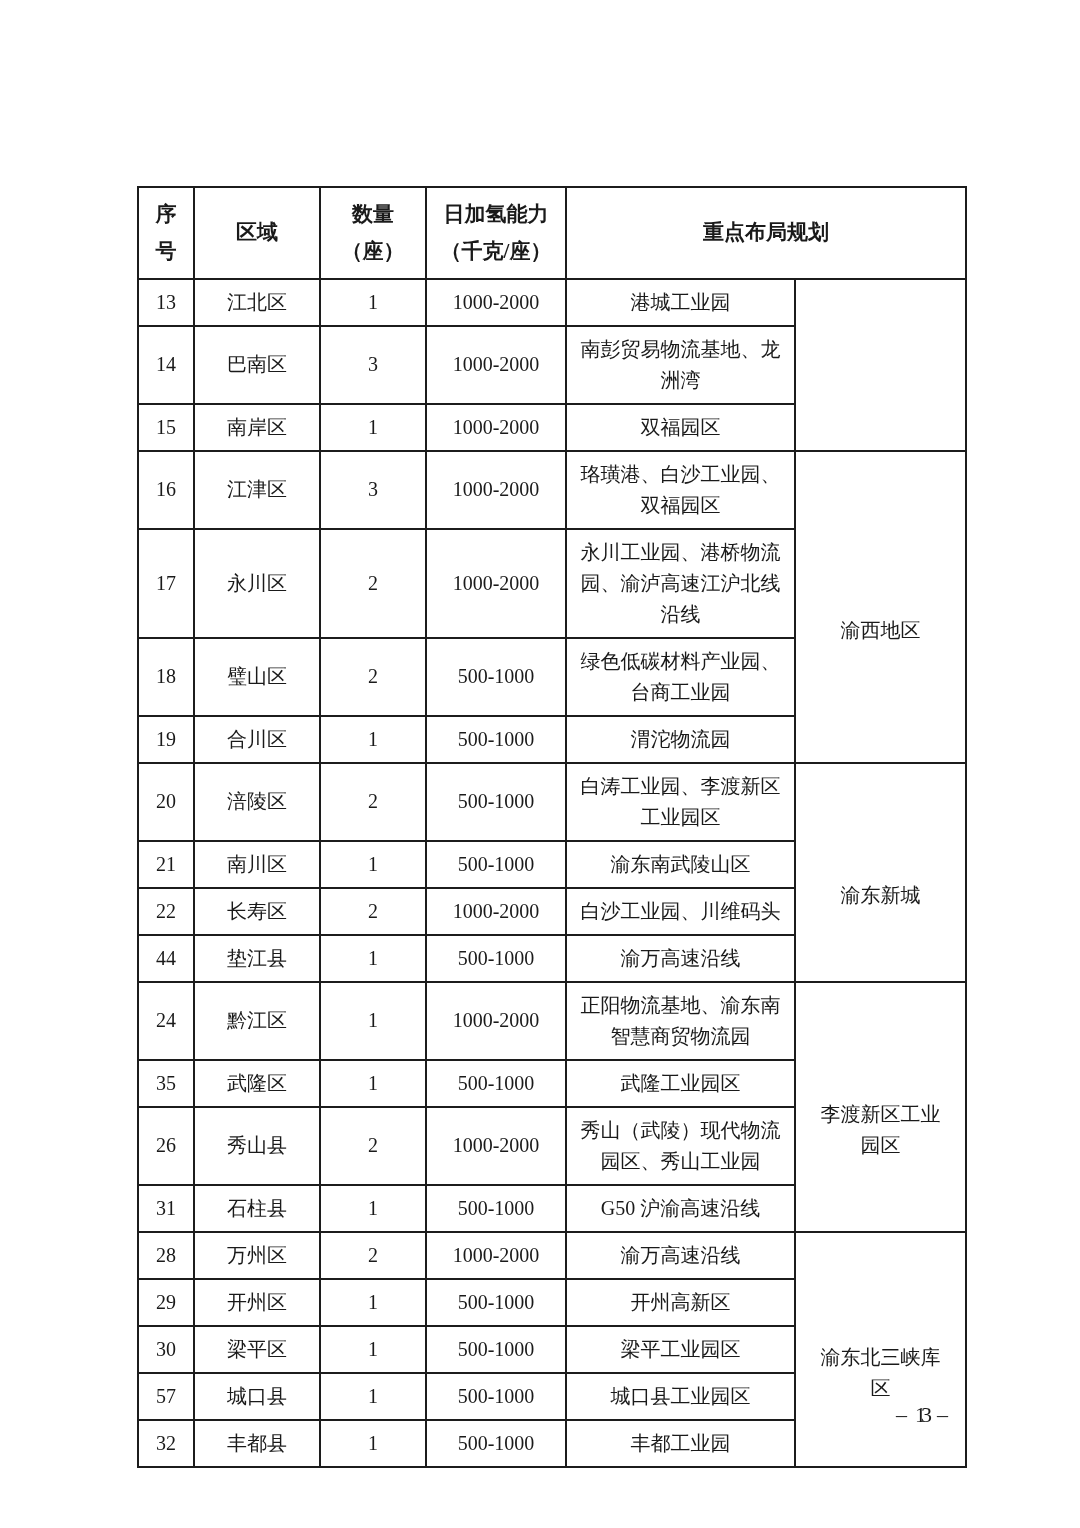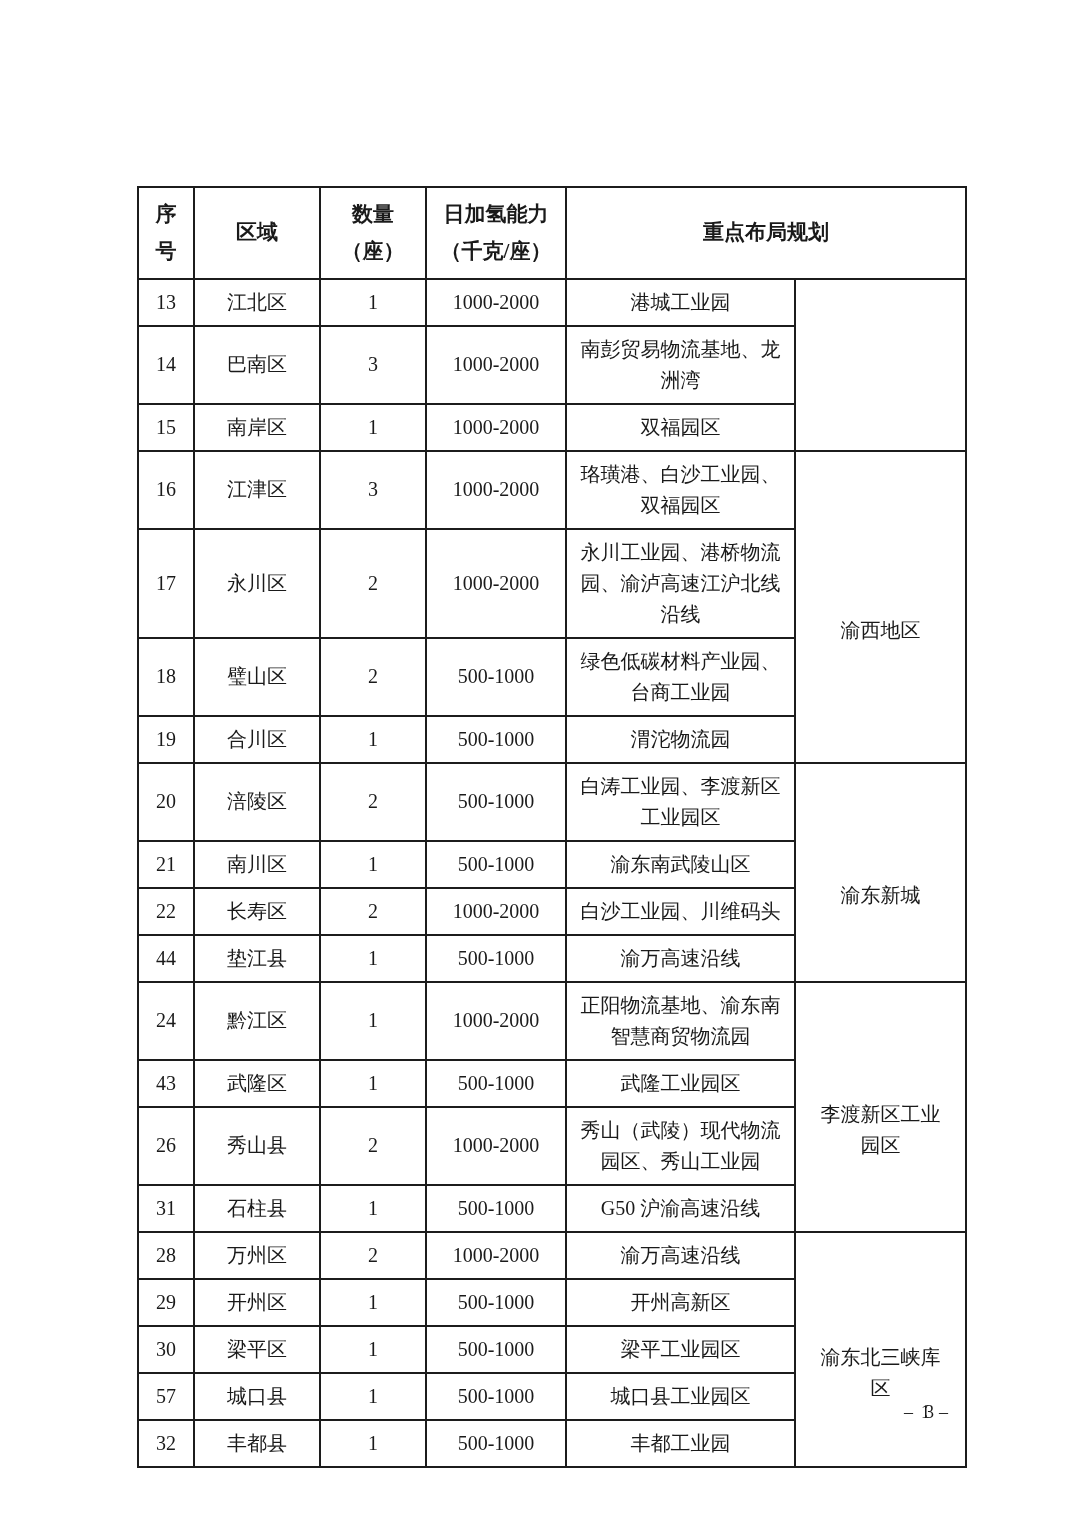--- a/index.html
+++ b/index.html
@@ -48,21 +48,21 @@
   }
   td.cell-group span {
     display: inline-block;
     max-width: 6.2em;
     margin-top: 47px;
   }
   .page-footer {
     position: absolute;
     top: 1402px;
     right: 130px;
-    font-size: 18px;
+    font-size: 22px;
     color: #1a1a1a;
     letter-spacing: 2px;
   }
   .page-footer .num {
     letter-spacing: -5px;
     padding: 0 10px 0 6px;
     border-bottom: 1px solid transparent;
   }
 </style>
 </head>
@@ -174,21 +174,21 @@
         </tr>
         <tr>
           <td class="cell-no">24</td>
           <td class="cell-region">黔江区</td>
           <td class="cell-count">1</td>
           <td class="cell-capacity">1000-2000</td>
           <td class="cell-plan">正阳物流基地、渝东南智慧商贸物流园</td>
           <td class="cell-group" rowspan="4"><span>李渡新区工业园区</span></td>
         </tr>
         <tr>
-          <td class="cell-no">43</td>
+          <td class="cell-no">35</td>
           <td class="cell-region">武隆区</td>
           <td class="cell-count">1</td>
           <td class="cell-capacity">500-1000</td>
           <td class="cell-plan">武隆工业园区</td>
         </tr>
         <tr>
           <td class="cell-no">26</td>
           <td class="cell-region">秀山县</td>
           <td class="cell-count">2</td>
           <td class="cell-capacity">1000-2000</td>

